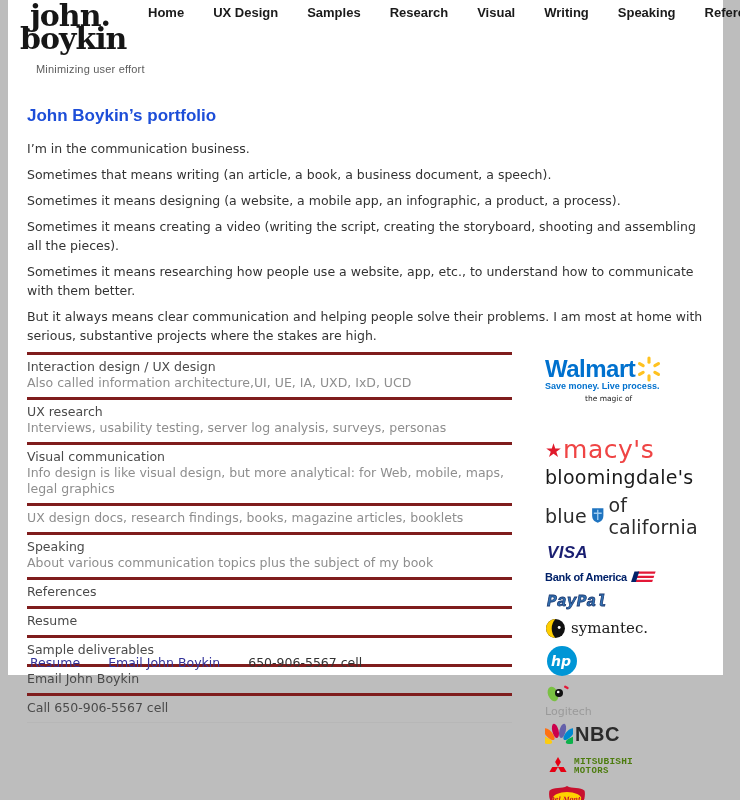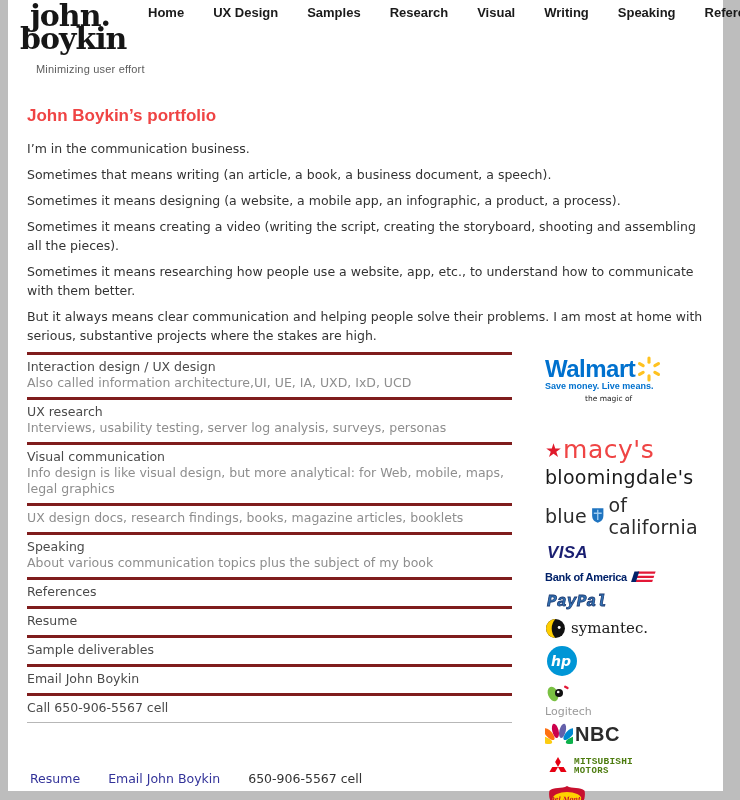--- a/index.html
+++ b/index.html
@@ -1,32 +1,32 @@
 <!DOCTYPE html>
 <html><head>
 <meta charset="utf-8">
 <style>
   * { margin:0; padding:0; box-sizing:border-box; }
   html,body { width:740px; }
   body { background:#bdbdbd; font-family:"DejaVu Sans", sans-serif; }
   .viewport { position:relative; width:740px; height:800px; background:#bdbdbd; overflow:hidden; }
-  .page { position:absolute; left:8px; top:0; width:715px; height:791px; background:#ffffff; }
+  .page { position:absolute; left:8px; top:0; width:715px; height:675px; background:#ffffff; }
 
   
   .header { position:relative; height:100px; }
   .brand { position:absolute; left:12px; top:4px; cursor:pointer; }
   .brand-word { font-family:"DejaVu Serif", serif; font-size:30px; font-weight:700; line-height:0.78; color:#161616; letter-spacing:-1px; }
   .brand-line1 { padding-left:10px; }
   .brand-tagline { margin-top:12px; font-family:"Liberation Sans", sans-serif; font-size:11px; color:#5d5d5d; letter-spacing:0.2px;margin-left:16px; }
   .topnav { position:absolute; left:140px; top:5px; display:flex; gap:29px; font-family:"Liberation Sans", sans-serif; font-size:13px; font-weight:600; color:#1a1a1a; }
   .topnav a { color:#1a1a1a; text-decoration:none; cursor:pointer; white-space:nowrap; }
 
   
   .main { padding:0 18px 0 19px; }
-  .page-title { font-family:"Liberation Sans", sans-serif; font-size:17px; font-weight:700; color:#ef4444; margin:6px 0 13px 0; }
+  .page-title { font-family:"Liberation Sans", sans-serif; font-size:17px; font-weight:700; color:#1d4ed8; margin:6px 0 13px 0; }
   .intro { font-size:12.5px; color:#333; line-height:19px; margin-bottom:7px; max-width:690px; }
 
   .columns { display:flex; align-items:flex-start; margin-top:7px; }
 
   
   .nav-list { list-style:none; width:485px; flex:0 0 485px; }
   .nav-list li { border-top:3px solid #7f1d1d; padding:4px 0 6px 0; cursor:pointer; }
   .nav-list li.last { border-bottom:1px solid #b7b7b7; }
   .row-title { font-size:12.5px; color:#4a4a4a; line-height:16px; }
   .row-sub { font-size:12.5px; color:#8e8e8e; line-height:16px; }
@@ -165,21 +165,21 @@
                 <g fill="#ffc220">
                   <rect x="44" y="2" width="12" height="28" rx="6"></rect>
                   <rect x="44" y="2" width="12" height="28" rx="6" transform="rotate(60 50 50)"></rect>
                   <rect x="44" y="2" width="12" height="28" rx="6" transform="rotate(120 50 50)"></rect>
                   <rect x="44" y="2" width="12" height="28" rx="6" transform="rotate(180 50 50)"></rect>
                   <rect x="44" y="2" width="12" height="28" rx="6" transform="rotate(240 50 50)"></rect>
                   <rect x="44" y="2" width="12" height="28" rx="6" transform="rotate(300 50 50)"></rect>
                 </g>
               </svg>
             </div>
-            <div class="walmart-tagline">Save money. Live means.</div>
+            <div class="walmart-tagline">Save money. Live process.</div>
           </div>
 
           <div class="logo-item macys">
             <span class="macys-star">★</span>
             <span class="macys-right">
               <span class="macys-pre">the magic of</span>
               <span class="macys-name">macy's</span>
             </span>
           </div>
 

